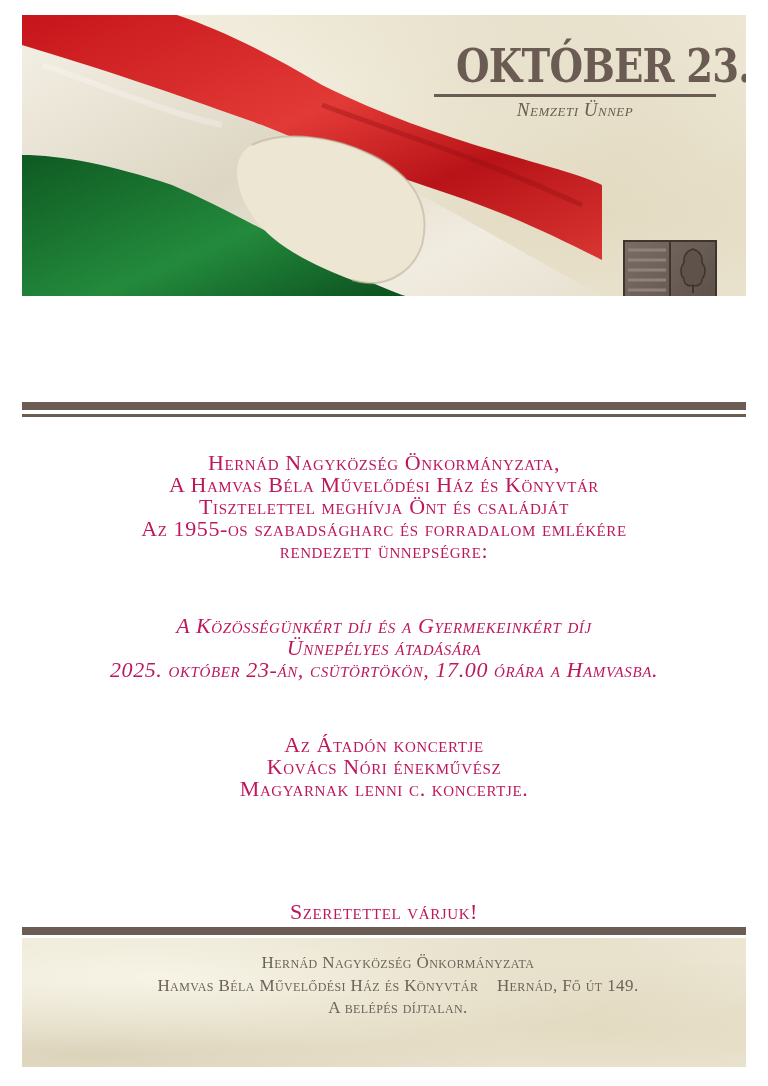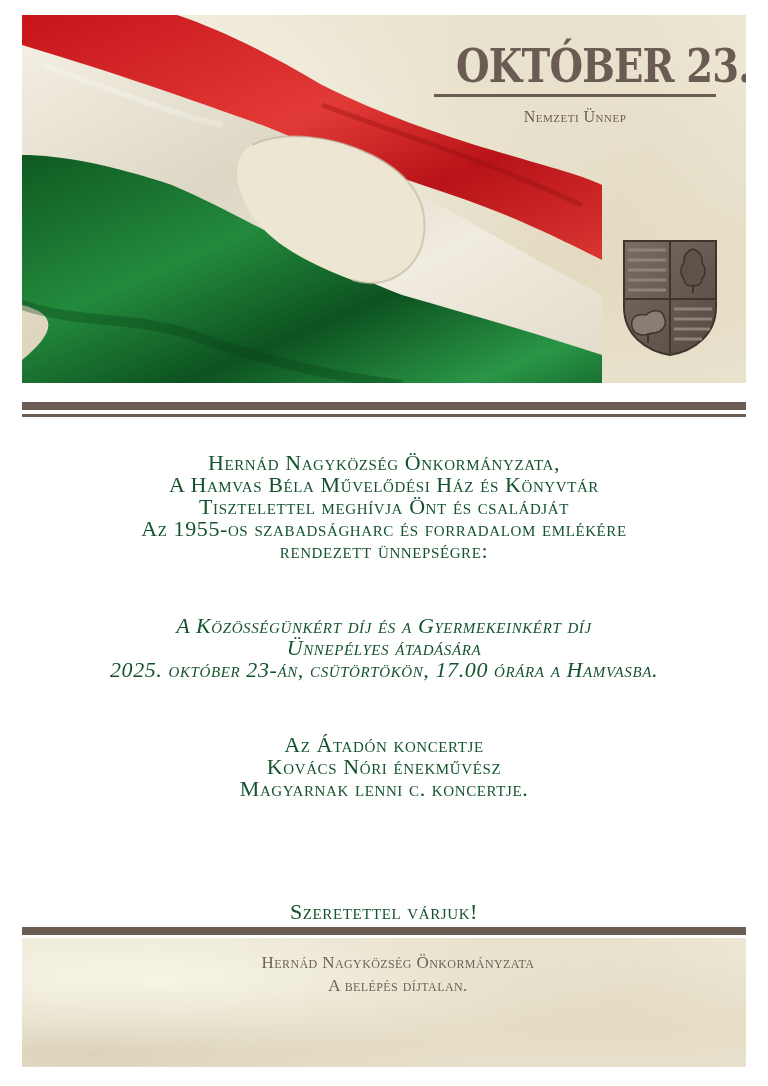--- a/index.html
+++ b/index.html
@@ -6,45 +6,45 @@
   body { width: 768px; height: 1086px; position: relative; overflow: hidden; font-family: "DejaVu Serif", "Liberation Serif", serif; }
   .paper {
     background-color: #ece6d3;
     background-image:
       radial-gradient(ellipse at 20% 30%, rgba(255,255,245,0.55), rgba(255,255,245,0) 60%),
       radial-gradient(ellipse at 80% 70%, rgba(210,196,160,0.35), rgba(210,196,160,0) 55%),
       radial-gradient(ellipse at 60% 20%, rgba(200,185,150,0.25), rgba(200,185,150,0) 50%),
       radial-gradient(ellipse at 10% 90%, rgba(190,175,140,0.35), rgba(190,175,140,0) 45%);
   }
   .header {
-    position: absolute; left: 22px; top: 15px; width: 724px; height: 368px; overflow: hidden;
+    position: absolute; left: 22px; top: 15px; width: 724px; height: 281px; overflow: hidden;
   }
   .header svg.flag { position: absolute; left: 0; top: 0; }
   .title-block {
     position: absolute; left: 408px; top: 23px; width: 290px; text-align: center;
   }
   .title {
     font-family: "DejaVu Serif", serif; font-weight: bold;
     font-size: 47px; line-height: 56px; color: #6a5c52;
     letter-spacing: -1px;
     transform: scaleX(0.82); transform-origin: center;
     white-space: nowrap; margin: 0;
   }
   .title-rule { height: 3px; background: #6a5c52; margin: 0 4px; }
   .subtitle {
     font-family: "Liberation Serif", serif; font-variant: small-caps;
-    font-size: 16px; color: #6a5c52; margin-top: 11px; letter-spacing: 0.5px;
+    font-size: 19px; color: #6a5c52; margin-top: 2px; letter-spacing: 0.5px; font-style: italic;
   }
   .crest { position: absolute; left: 598px; top: 222px; }
   .bar-thick { position: absolute; left: 22px; width: 724px; height: 8px; background: #6b5d53; }
   .bar-thin { position: absolute; left: 22px; width: 724px; height: 3px; background: #6b5d53; }
   .body-text {
     position: absolute; left: 0; width: 768px; text-align: center;
     font-family: "Liberation Serif", serif; font-variant: small-caps;
-    color: #14532d; font-size: 22px; line-height: 22px; letter-spacing: 0.6px;
+    color: #be185d; font-size: 22px; line-height: 22px; letter-spacing: 0.6px;
   }
   .body-text div { white-space: nowrap; }
   .footer {
     position: absolute; left: 22px; top: 938px; width: 724px; height: 129px;
   }
   .footer-text {
     position: absolute; left: 0; top: 14px; width: 724px; text-align: center;
     font-family: "Liberation Serif", serif; font-variant: small-caps;
     color: #6d6259; font-size: 17px; line-height: 22.5px; letter-spacing: 0.4px;
   }
@@ -156,15 +156,16 @@
 
 <div class="body-text" style="top:873px;margin-top:28px;">
   <div>Szeretettel várjuk!</div>
 </div>
 
 <div class="bar-thick" style="top:927px;"></div>
 
 <div class="footer paper">
   <div class="footer-text">
     <div>Hernád Nagyközség Önkormányzata</div>
+    <div style="white-space:pre;">Hamvas Béla Művelődési Ház és Könyvtár    Hernád, Fő út 149.</div>
     <div>A belépés díjtalan.</div>
   </div>
 </div>
 
 </body></html>

